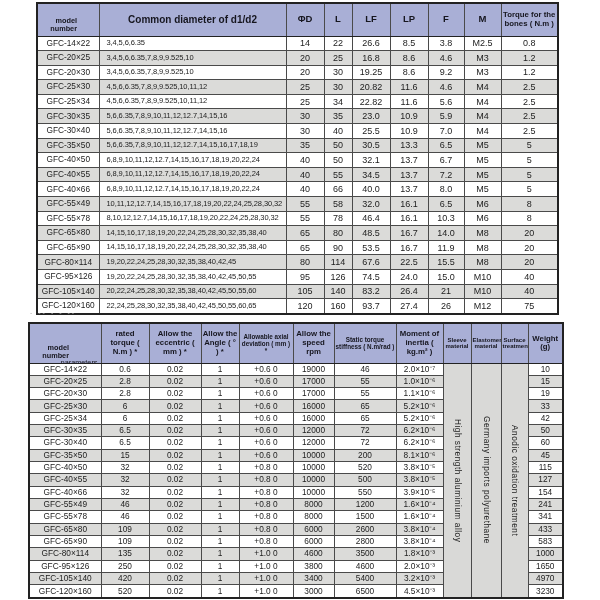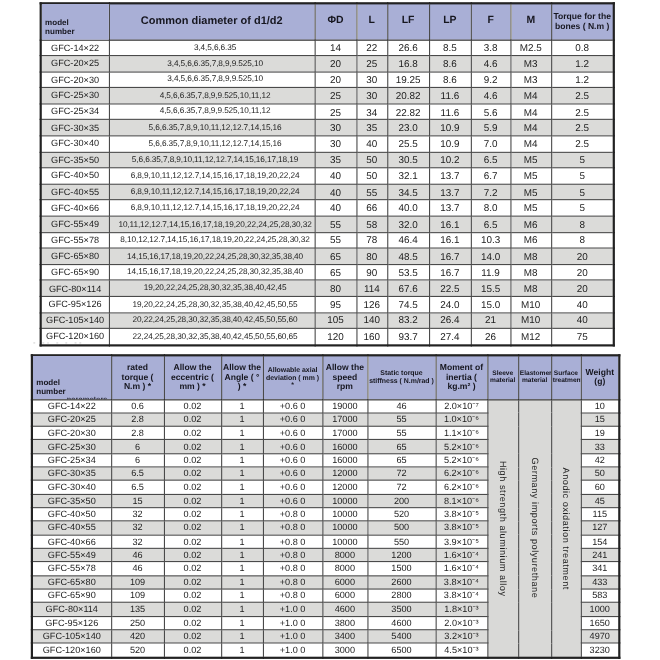--- a/index.html
+++ b/index.html
@@ -15,21 +15,21 @@
     border:1px solid #4a4a4a;padding:0 1px;text-align:center;vertical-align:middle;
     overflow:hidden;white-space:nowrap;line-height:1.12;
   }
   .tbl thead th{
     background:#a9afd6;font-weight:bold;color:#16161f;
     white-space:normal;border-bottom:1.5px solid #222;
   }
   #t1{left:36px;top:2px;width:521px;height:313px;}
   #t1 thead tr{height:33px;}
   #t1 tbody td{font-size:9px;height:13px;}
-  #t1 tbody td.left{text-align:center;padding-left:7px;font-size:7.5px;letter-spacing:-0.1px;}
+  #t1 tbody td.left{text-align:left;padding-left:7px;font-size:7.5px;letter-spacing:-0.1px;}
   #t1 tbody td.model{font-size:8.3px;}
   #t1 thead th{font-size:9.5px;}
   #t1 th.h-big{font-size:10px;}
   #t1 th.h-torque{font-size:7.8px;}
   #t2{left:28px;top:322px;width:534px;height:277px;}
   #t2 thead tr{height:40px;}
   #t2 tbody td{font-size:8.3px;height:11px;}
   #t2 thead th{font-size:7.8px;}
   #t2 th.h-sm{font-size:6.3px;}
   #t2 th.h-xs{font-size:6px;font-weight:bold;}
@@ -39,21 +39,21 @@
     background:#d9d9d7 !important;font-size:8px;letter-spacing:0.5px;
     white-space:nowrap;padding:2px 0;
   }
   th.corner{position:relative;padding:0;
     background-image:linear-gradient(to bottom right,
       rgba(0,0,0,0) calc(50% - 0.7px),#3c3c50 calc(50% - 0.7px),
       #3c3c50 calc(50% + 0.7px),rgba(0,0,0,0) calc(50% + 0.7px));
   }
   .c-top{position:absolute;top:1px;right:3px;font-size:7.3px;font-weight:normal;margin-top:34px;}
   .c-bot{position:absolute;bottom:2px;left:3px;font-size:7.3px;font-weight:bold;
-    text-align:left;width:36px;white-space:normal;line-height:1.1;}
+    text-align:right;width:36px;white-space:normal;line-height:1.1;}
   .dashes{position:absolute;left:30px;top:309px;font-size:7px;color:#b5b5b5;
     letter-spacing:2px;}
 </style>
 </head>
 <body>
 
 <table id="t1" class="tbl">
   <colgroup>
     <col style="width:62px">
       <col style="width:187px">
@@ -158,21 +158,21 @@
         <td>7.0</td>
         <td>M4</td>
         <td>2.5</td>
       </tr>
       <tr class="alt">
         <td class="model">GFC-35×50</td>
         <td class="left">5,6,6.35,7,8,9,10,11,12,12.7,14,15,16,17,18,19</td>
         <td>35</td>
         <td>50</td>
         <td>30.5</td>
-        <td>10.2</td>
+        <td>13.3</td>
         <td>6.5</td>
         <td>M5</td>
         <td>5</td>
       </tr>
       <tr>
         <td class="model">GFC-40×50</td>
         <td class="left">6,8,9,10,11,12,12.7,14,15,16,17,18,19,20,22,24</td>
         <td>40</td>
         <td>50</td>
         <td>32.1</td>

